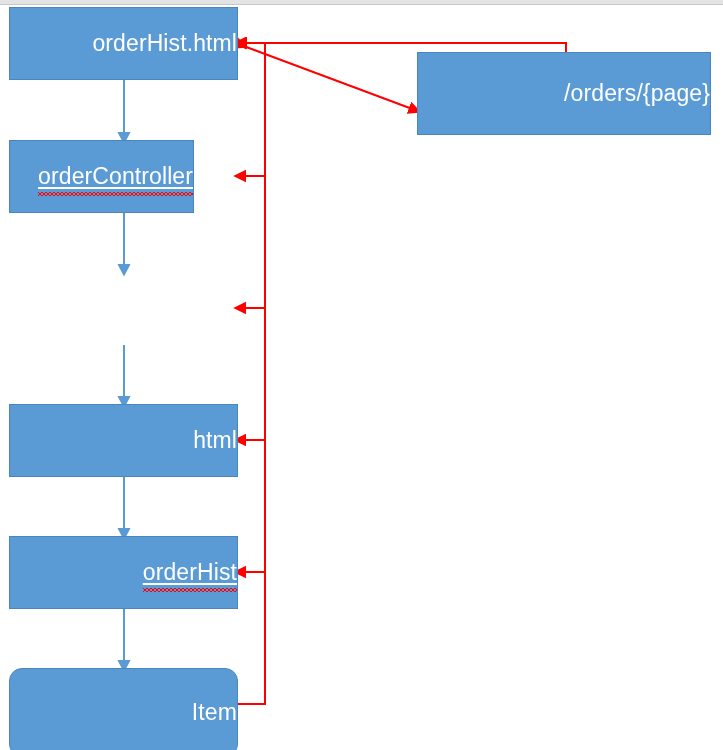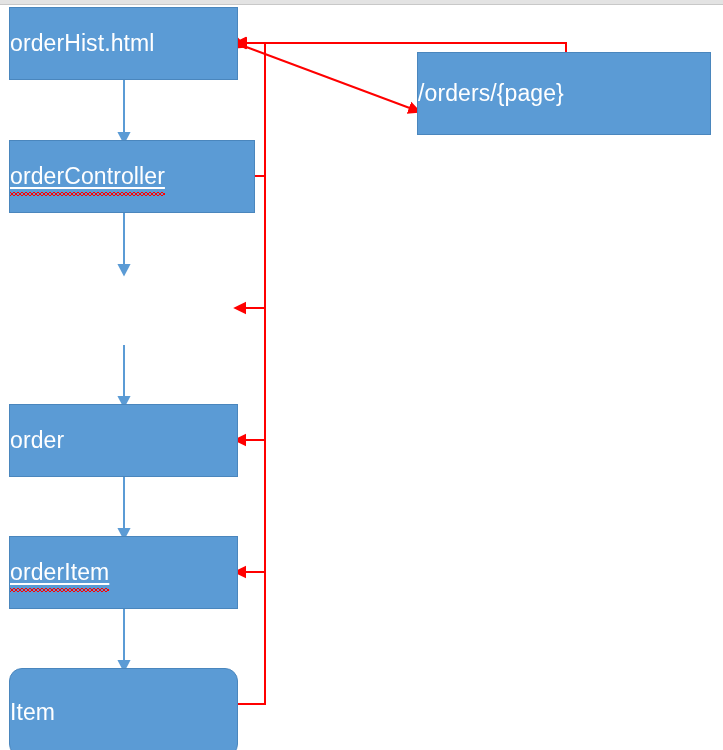--- a/index.html
+++ b/index.html
@@ -27,21 +27,21 @@
     border-bottom: 1px solid #c8c8c8;
     box-sizing: border-box;
   }
   .node {
     position: absolute;
     background: #5b9bd5;
     border: 1px solid #4a86bd;
     box-sizing: border-box;
     display: flex;
     align-items: center;
-    justify-content: flex-start;
+    justify-content: flex-end;
     color: #ffffff;
     font-size: 23px;
     font-weight: 400;
     letter-spacing: 0.1px;
     white-space: nowrap;
   }
   .node .label {
     position: relative;
     display: inline-block;
     line-height: 1.1;
@@ -117,31 +117,31 @@
       <line x1="268" y1="43" x2="241" y2="43" marker-end="url(#redArrow)"></line>
     </g>
 
     <line x1="241" y1="45" x2="415" y2="110" stroke="#ff0000" stroke-width="2" marker-start="url(#redArrowStart)" marker-end="url(#redArrow)"></line>
   </svg>
 
   <div class="node" style="left:9px; top:7px; width:229px; height:73px;">
     <span class="label">orderHist.html</span>
   </div>
 
-  <div class="node" style="left:9px; top:140px; width:246px; height:73px;">
+  <div class="node" style="left:9px; top:140px; width:185px; height:73px;">
     <span class="label underlined spell">orderController</span>
   </div>
 
 
   <div class="node" style="left:9px; top:404px; width:229px; height:73px;">
-    <span class="label">order</span>
+    <span class="label">html</span>
   </div>
 
   <div class="node" style="left:9px; top:536px; width:229px; height:73px;">
-    <span class="label underlined spell">orderItem</span>
+    <span class="label underlined spell">orderHist</span>
   </div>
 
   <div class="node" style="left:9px; top:668px; width:229px; height:89px;border-radius:13px;">
     <span class="label">Item</span>
   </div>
 
   <div class="node" style="left:417px; top:52px; width:294px; height:83px;">
     <span class="label">/orders/{page}</span>
   </div>
 

